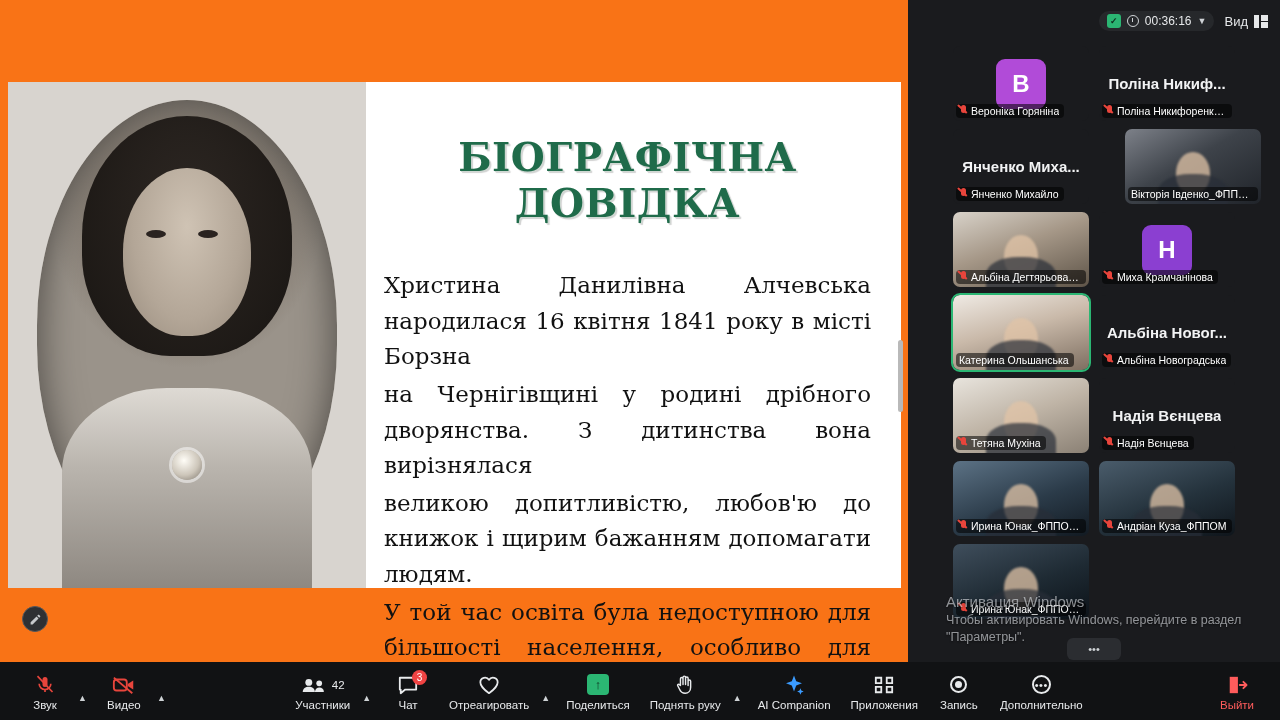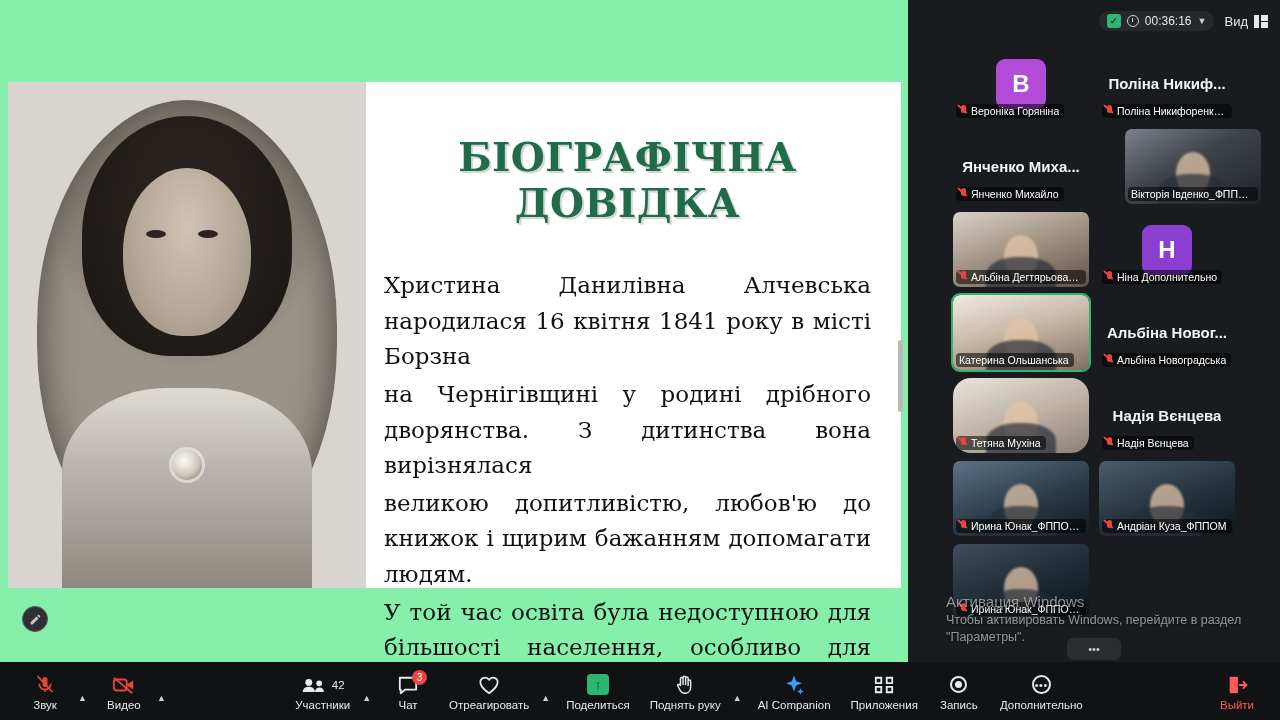--- a/index.html
+++ b/index.html
@@ -13,21 +13,21 @@
     position: relative;
     width: 1280px; height: 720px;
     background: #0b0b0d;
   }
 
   
   .stage {
     position: absolute;
     left: 0; top: 0;
     width: 908px; height: 662px;
-    background: #86efac;
+    background: #f97316;
   }
   .slide {
     position: absolute;
     left: 8px; top: 82px;
     width: 893px; height: 506px;
     background: #ffffff;
     display: flex;
   }
   .slide-photo {
     width: 358px; height: 100%;
@@ -264,21 +264,21 @@
     background: #e8453c;
     transform: rotate(42deg);
     transform-origin: left center;
   }
 
   
   .v1 { background: linear-gradient(160deg,#cfcabf 0%,#8d8273 40%,#5c5246 70%,#3a332b 100%); }
   .v2 { background: linear-gradient(150deg,#7d8189 0%,#3e434a 45%,#20242a 100%); margin-left: 26px; }
   .v3 { background: linear-gradient(160deg,#d8d2c9 0%,#a59787 45%,#5e5448 100%); }
   .v4 { background: linear-gradient(165deg,#efeae4 0%,#c9b9a9 45%,#7e6f61 100%); }
-  .v5 { background: linear-gradient(160deg,#e8e4dd 0%,#bfb4a6 50%,#8b8175 100%); border-radius: 18px; }
+  .v5 { background: linear-gradient(160deg,#e8e4dd 0%,#bfb4a6 50%,#8b8175 100%); }
   .v6 { background: linear-gradient(160deg,#5c7285 0%,#2b3b49 55%,#121a22 100%); }
   .v7 { background: linear-gradient(160deg,#4a5c6b 0%,#24323c 55%,#0f151b 100%); }
   .v8 { background: linear-gradient(160deg,#3f4e5c 0%,#1e2a33 55%,#0c1218 100%); }
   .face-blob {
     position: absolute;
     left: 50%; top: 30%;
     transform: translateX(-50%);
     width: 34px; height: 42px;
     border-radius: 50% 50% 45% 45%;
     background: rgba(226,196,167,.75);
@@ -490,21 +490,21 @@
           <span class="nm">Альбіна Дегтярьова_...</span>
         </div>
       </div>
 
       <div class="tile avatar-tile">
         <div class="avatar-sq" style="background:#8b3fd1">
           <span>Н</span>
         </div>
         <div class="tile-label">
           <span class="mic-off"></span>
-          <span class="nm">Ніна Дополнительно</span>
+          <span class="nm">Миха Крамчанінова</span>
         </div>
       </div>
 
       <div class="tile v4 active">
         <div class="face-blob"></div>
         <div class="body-blob"></div>
         <div class="tile-label">
           <span class="nm">Катерина Ольшанська</span>
         </div>
       </div>

